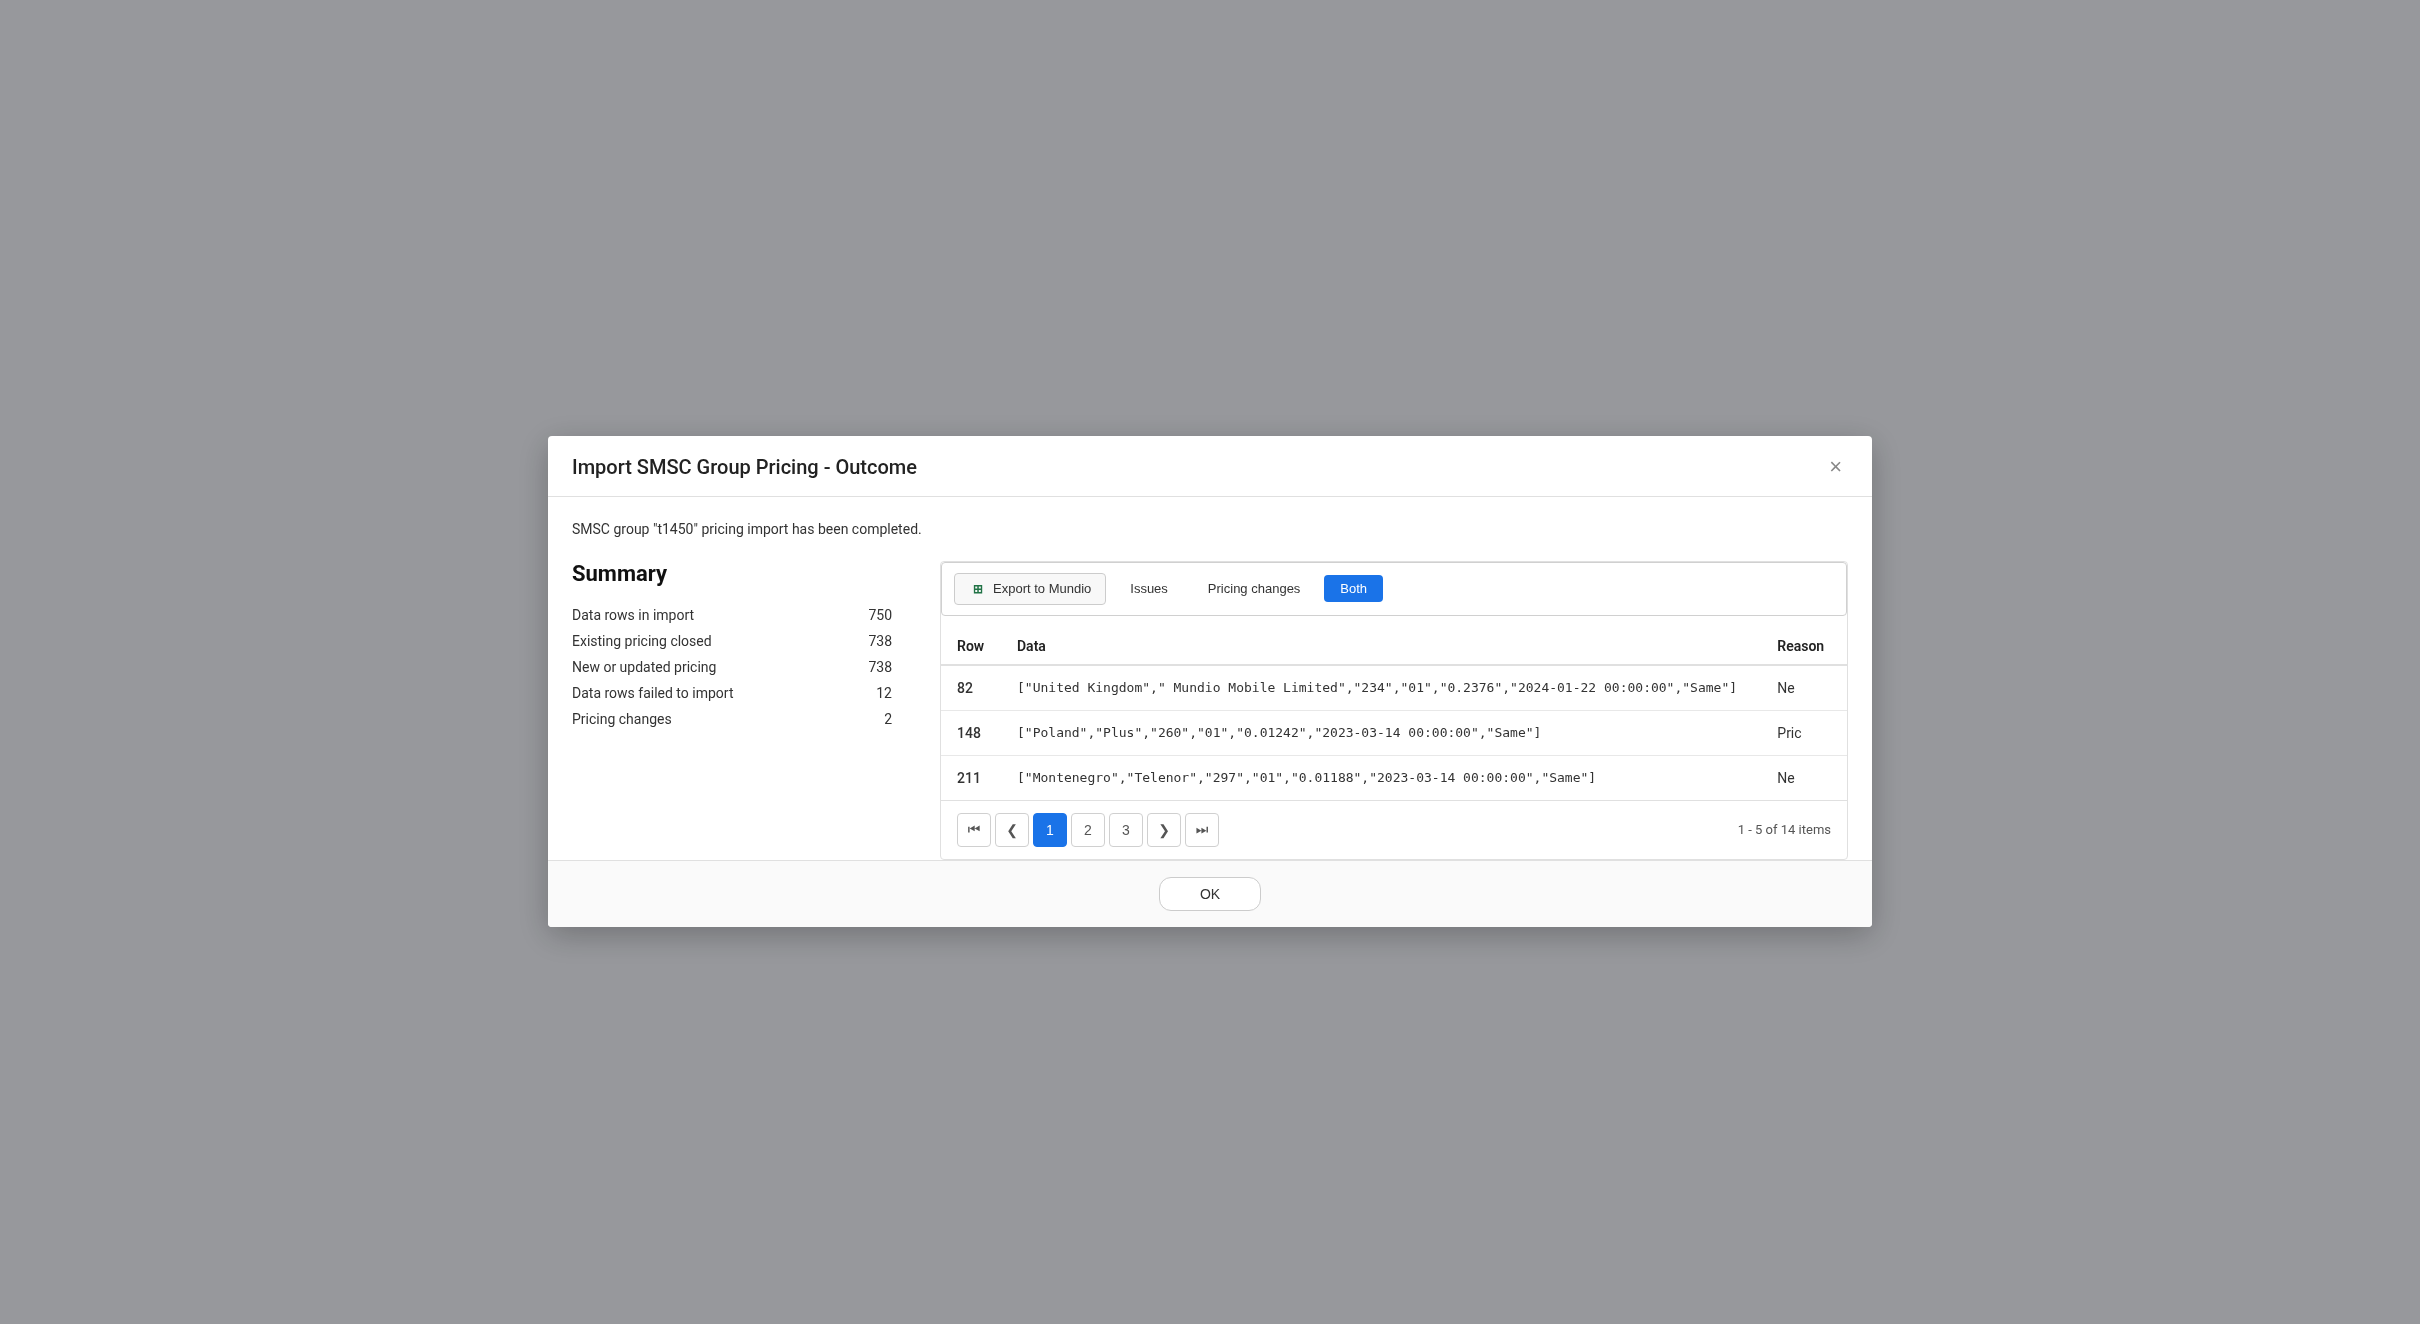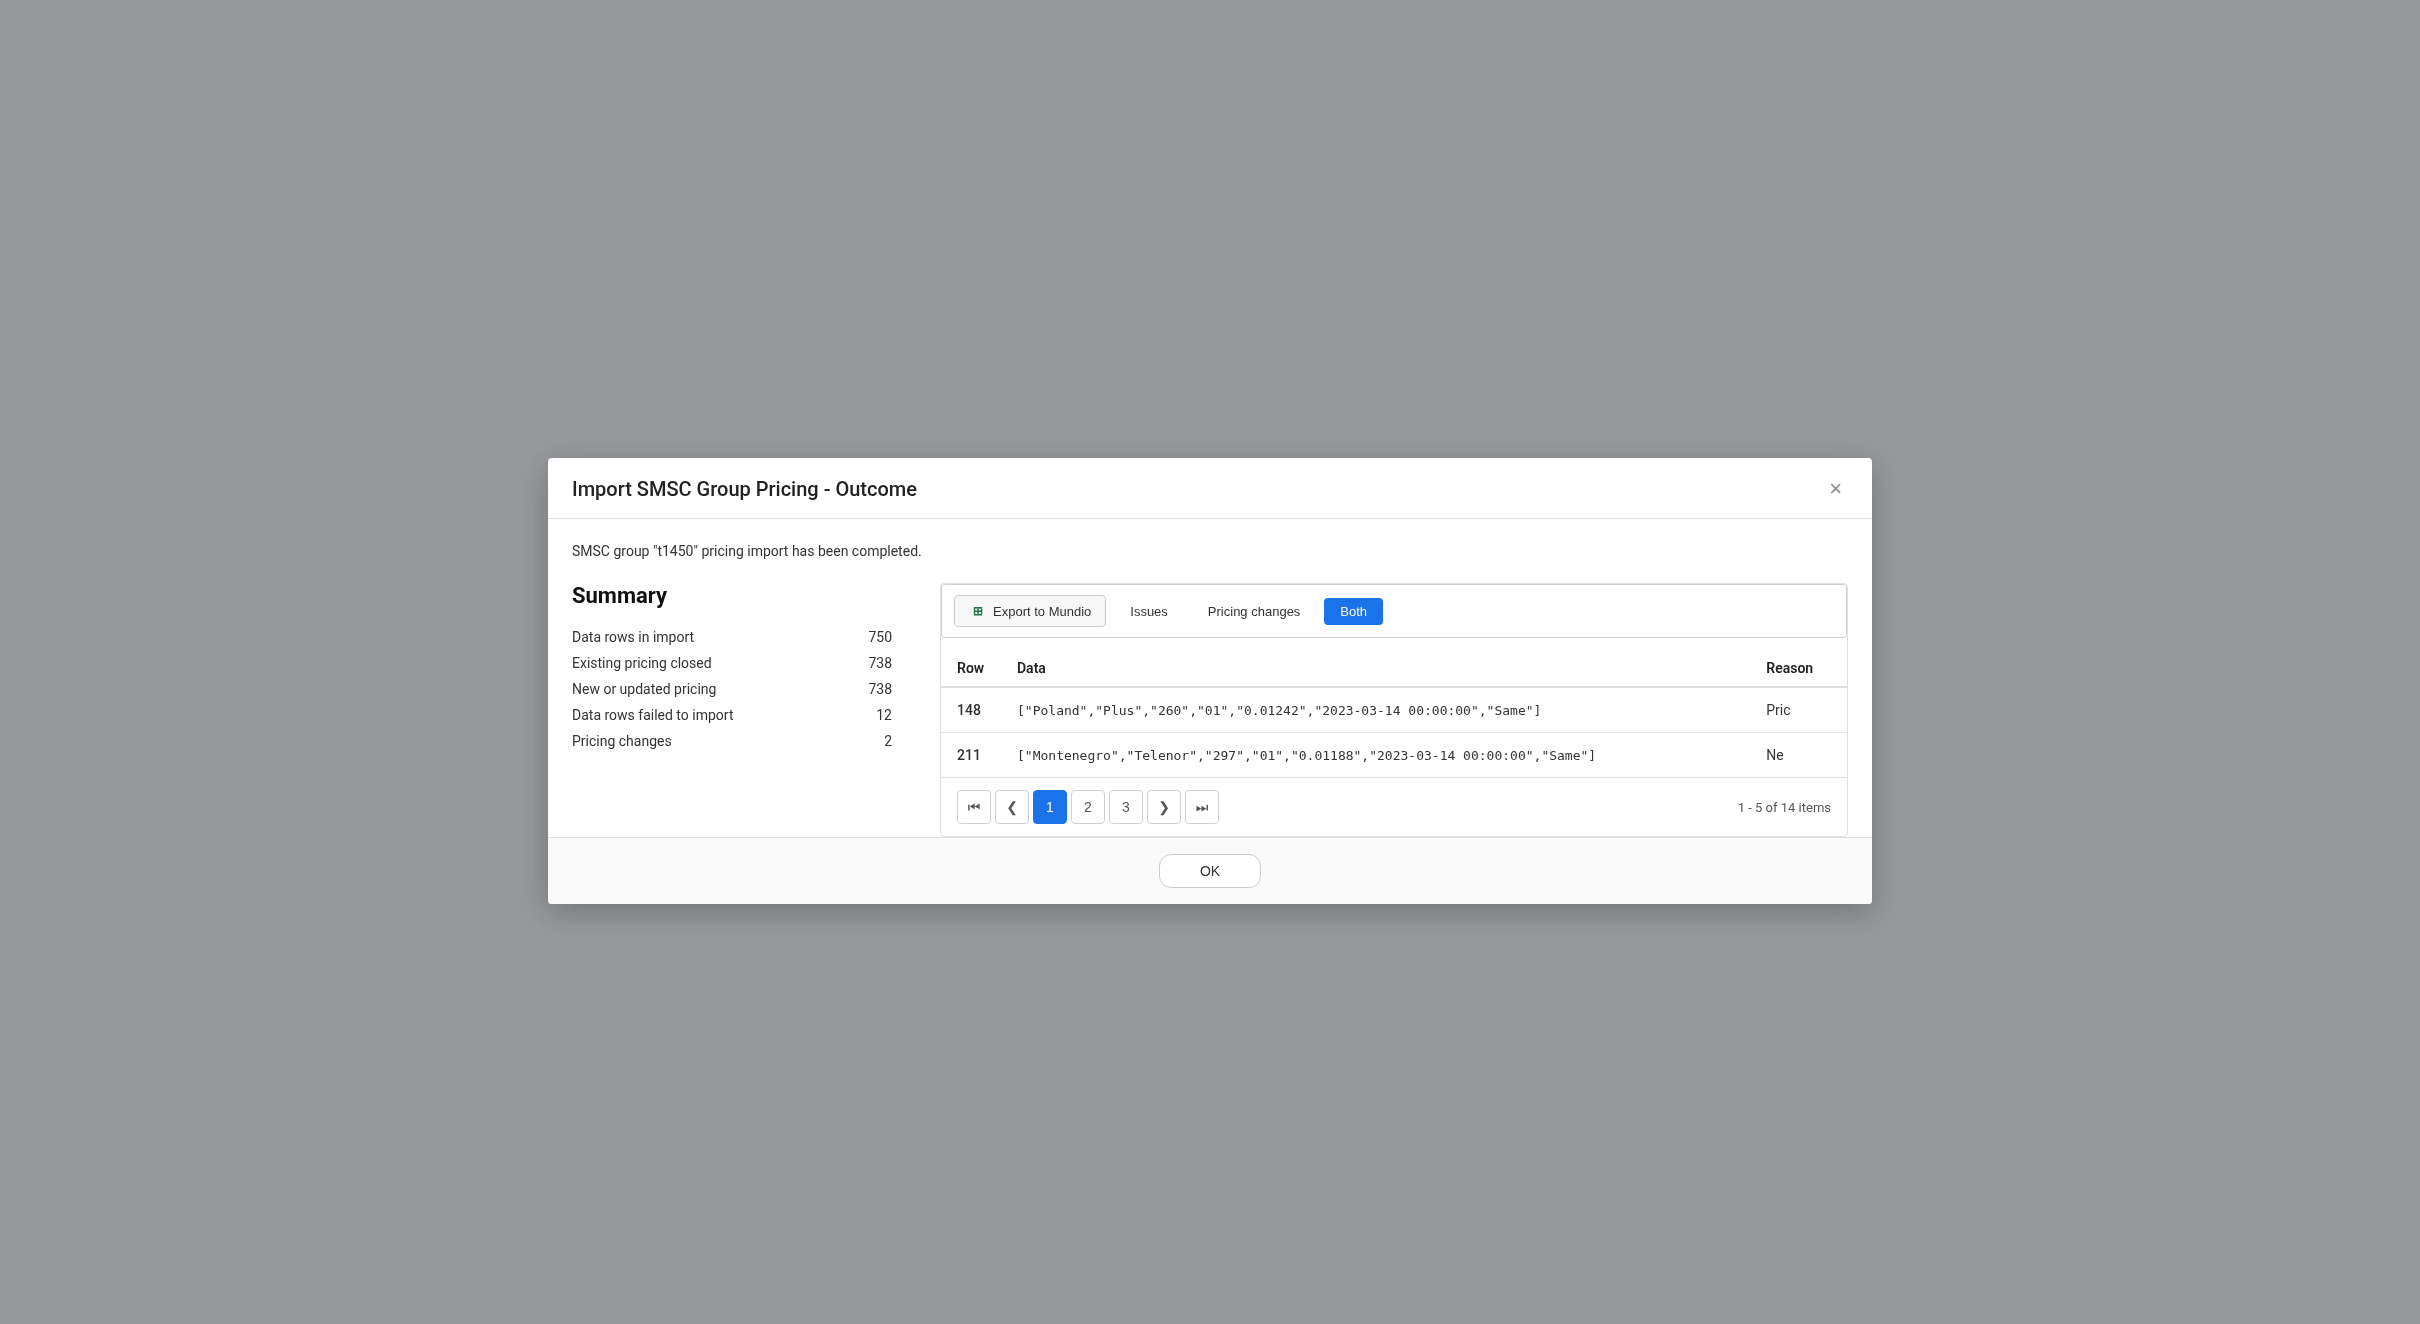--- a/index.html
+++ b/index.html
@@ -333,20 +333,25 @@
 
             <table class="results-table">
               <thead>
                 <tr>
                   <th class="row-num">Row</th>
                   <th>Data</th>
                   <th>Reason</th>
                 </tr>
               </thead>
               <tbody>
+                <tr>
+                  <td class="row-num">82</td>
+                  <td class="data-cell">["United Kingdom"," Mundio Mobile Limited","234","01","0.2376","2024-01-22 00:00:00","Same"]</td>
+                  <td class="reason-cell">Ne</td>
+                </tr>
                 <tr>
                   <td class="row-num">148</td>
                   <td class="data-cell">["Poland","Plus","260","01","0.01242","2023-03-14 00:00:00","Same"]</td>
                   <td class="reason-cell">Pric</td>
                 </tr>
                 <tr>
                   <td class="row-num">211</td>
                   <td class="data-cell">["Montenegro","Telenor","297","01","0.01188","2023-03-14 00:00:00","Same"]</td>
                   <td class="reason-cell">Ne</td>
                 </tr>

